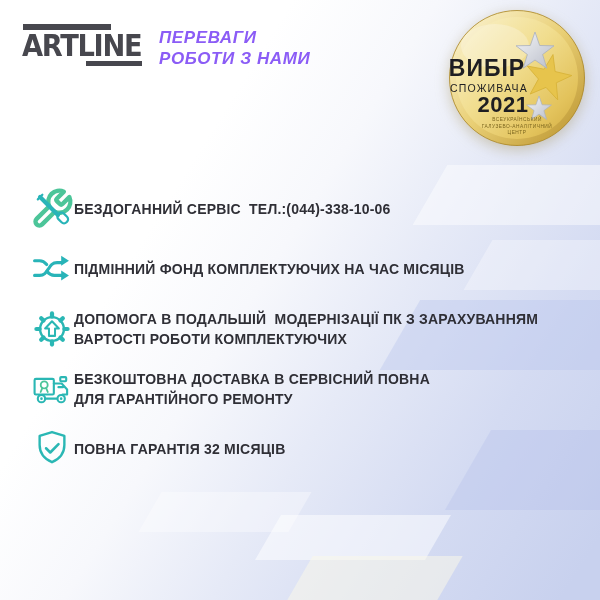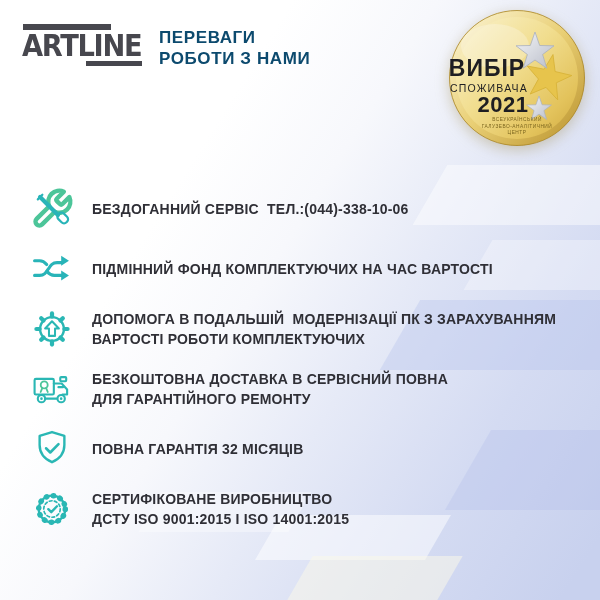--- a/index.html
+++ b/index.html
@@ -27,36 +27,36 @@
   .logo{position:absolute;left:22px;top:22px;width:150px;height:46px;}
   .logo-text{
     display:inline-block;font-family:"DejaVu Sans", sans-serif;font-weight:900;
     font-size:31px;line-height:34px;letter-spacing:-1.5px;color:#47474e;
     transform:scaleX(.88);transform-origin:left;margin-top:6px;white-space:nowrap;
   }
   .logo-bar-top{position:absolute;left:1px;top:2px;width:88px;height:6px;background:#47474e;}
   .logo-bar-bottom{position:absolute;left:64px;top:39px;width:56px;height:5px;background:#47474e;}
   .tagline{
     position:absolute;left:159px;top:27px;
-    font-size:17px;font-weight:bold;color:#0c4a6e;letter-spacing:.6px;
-    line-height:21px;white-space:pre-line;
+    font-size:17px;font-weight:bold;color:#8b5cf6;letter-spacing:.6px;
+    line-height:21px;white-space:pre-line;font-style:italic;
   }
 
   
   .medal-wrap{position:absolute;left:447px;top:8px;width:140px;height:140px;
     filter:drop-shadow(0 4px 7px rgba(150,125,55,.35));}
   .medal-wrap svg{display:block;}
   .mt-title{font-family:"Liberation Sans",sans-serif;font-weight:bold;font-size:23px;letter-spacing:1px;fill:#1e1e22;}
   .mt-sub{font-family:"Liberation Sans",sans-serif;font-size:10.5px;letter-spacing:1.2px;fill:#1e1e22;}
   .mt-year{font-family:"Liberation Sans",sans-serif;font-weight:bold;font-size:22px;letter-spacing:.5px;fill:#1e1e22;}
   .mt-issuer{font-family:"Liberation Sans",sans-serif;font-size:4.8px;letter-spacing:.5px;fill:#7c661f;}
 
   
   .benefits{position:absolute;left:30px;top:186px;right:16px;}
-  .benefit{display:flex;align-items:center;gap:18px;margin-bottom:14px;min-height:46px;}
+  .benefit{display:flex;align-items:center;margin-bottom:14px;min-height:46px;}
   .benefit-icon{flex:0 0 44px;width:44px;height:44px;}
   .benefit-label{
     font-size:14px;font-weight:bold;color:#2f2f36;letter-spacing:.2px;
     line-height:20px;white-space:pre-wrap;
   }
 </style>
 </head>
 <body>
 
 <div class="bg-grad"></div>
@@ -131,21 +131,21 @@
       <g fill="none" stroke="#28b4b8" stroke-width="3.4" stroke-linecap="round" stroke-linejoin="round">
         <path d="M5 15h5.5c3.5 0 5.6 1.6 7.7 4.2"></path>
         <path d="M5 31h5.5c5 0 7-3.2 9.5-7s4.5-7 9.5-7h5.5"></path>
         <path d="M18.6 26.8c2.1 2.6 4.4 4.2 7.9 4.2h8.5"></path>
       </g>
       <g fill="#28b4b8">
         <path d="M34 9.5l8.5 5.5-8.5 5.5z"></path>
         <path d="M34 25.5l8.5 5.5-8.5 5.5z"></path>
       </g>
     </svg>
-    <span class="benefit-label">ПІДМІННИЙ ФОНД КОМПЛЕКТУЮЧИХ НА ЧАС ВАРТОСТІ</span>
+    <span class="benefit-label">ПІДМІННИЙ ФОНД КОМПЛЕКТУЮЧИХ НА ЧАС МІСЯЦІВ</span>
   </div>
 
   <div class="benefit">
     <svg class="benefit-icon" viewBox="0 0 48 48">
       <g fill="none" stroke="#2ab7b4" stroke-linecap="round" stroke-linejoin="round">
         <g stroke-width="4.6">
           <path d="M37.5 24h3.5"></path>
             <path d="M33.2 33.2l2.6 2.6"></path>
             <path d="M24 37.5V41"></path>
           <path d="M14.8 33.2l-2.6 2.6"></path>
@@ -190,26 +190,14 @@
   <div class="benefit">
     <svg class="benefit-icon" viewBox="0 0 48 48">
       <g fill="none" stroke="#2ab7b4" stroke-linecap="round" stroke-linejoin="round">
         <path d="M24 5.5l13.5 4.2v9.8c0 8.8-5.4 15.2-13.5 18.9C15.9 34.7 10.5 28.3 10.5 19.5V9.7z" stroke-width="2.6"></path>
         <path d="M17.5 23.2l4.6 4.6 9-9.2" stroke-width="2.8"></path>
       </g>
     </svg>
     <span class="benefit-label">ПОВНА ГАРАНТІЯ 32 МІСЯЦІВ</span>
   </div>
 
-  <div class="benefit">
-    <svg class="benefit-icon" viewBox="0 0 48 48">
-      <g fill="none" stroke="#2ab7b4" stroke-linecap="round" stroke-linejoin="round">
-        <circle cx="24" cy="24" r="14.5" stroke-width="2.4"></circle>
-        <circle cx="24" cy="24" r="14.5" stroke-width="6" stroke-dasharray="0.5 7.2"></circle>
-        <circle cx="24" cy="24" r="9" stroke-width="1.8" stroke-dasharray="3 2.6"></circle>
-        <path d="M20 24.2l3.2 3.2 6.2-6.4" stroke-width="2.6"></path>
-      </g>
-    </svg>
-    <span class="benefit-label">СЕРТИФІКОВАНЕ ВИРОБНИЦТВО
-ДСТУ ISO 9001:2015 І ISO 14001:2015</span>
-  </div>
 
 </div>
 
 </body></html>

